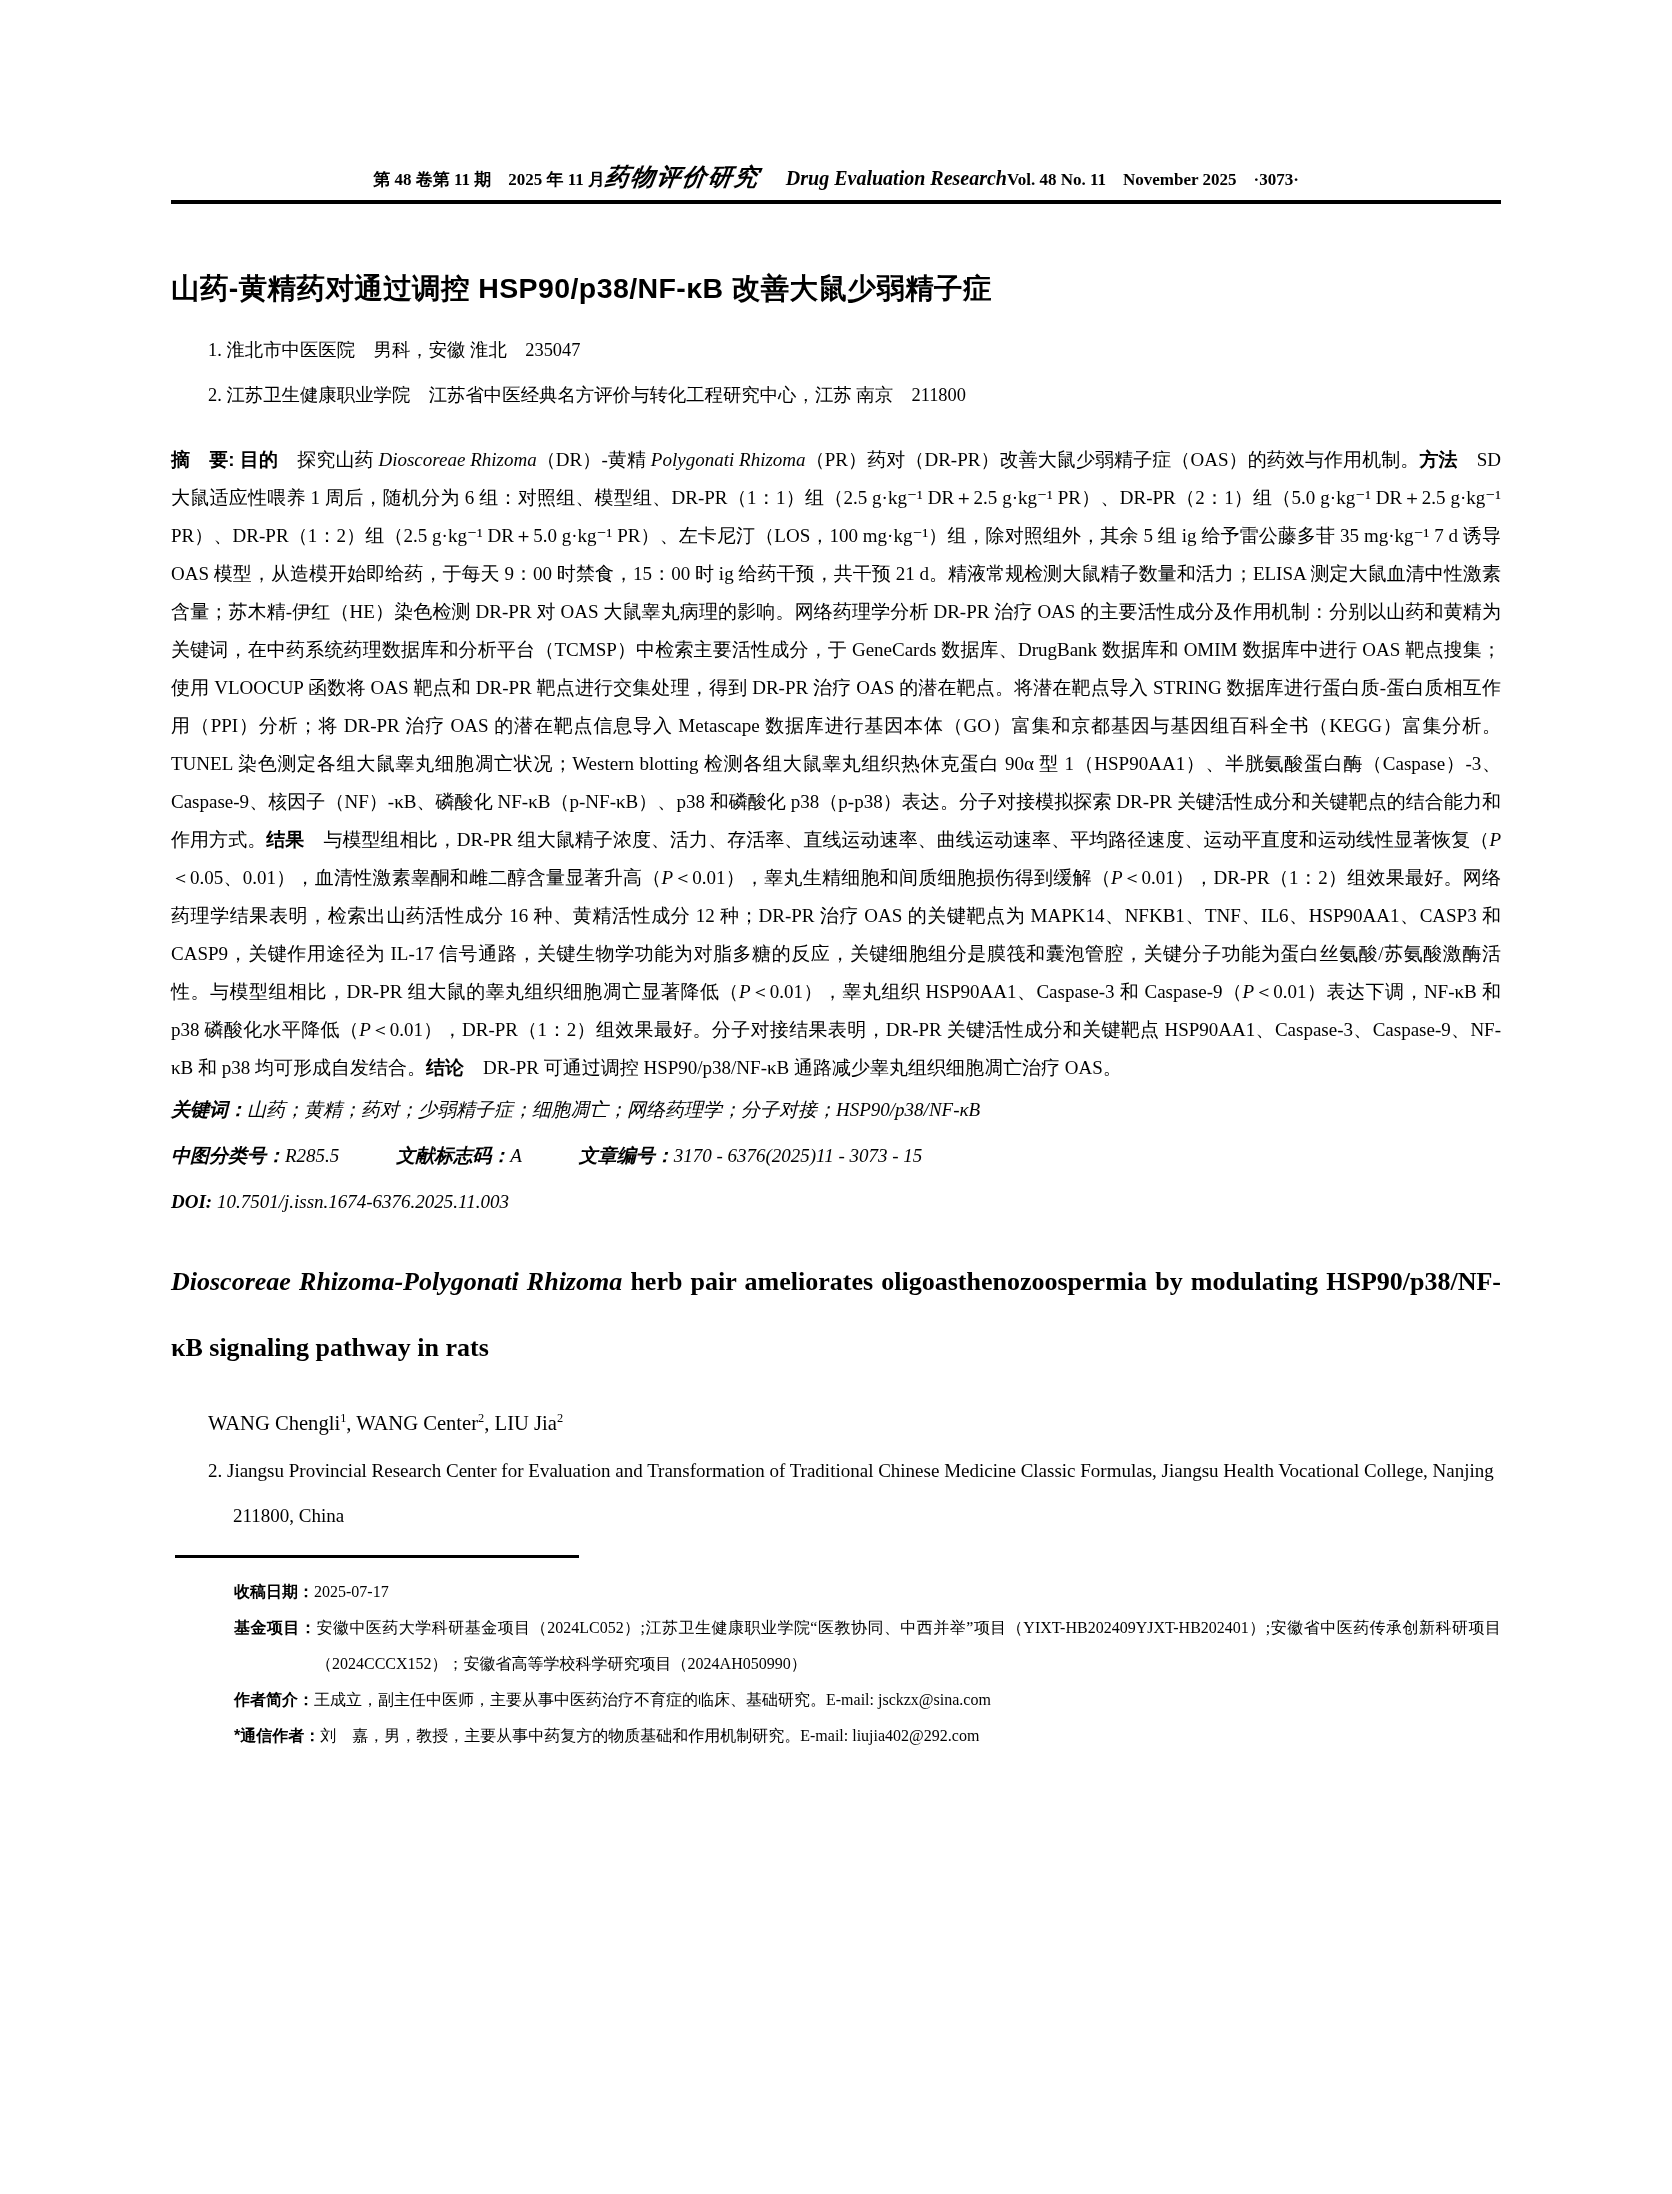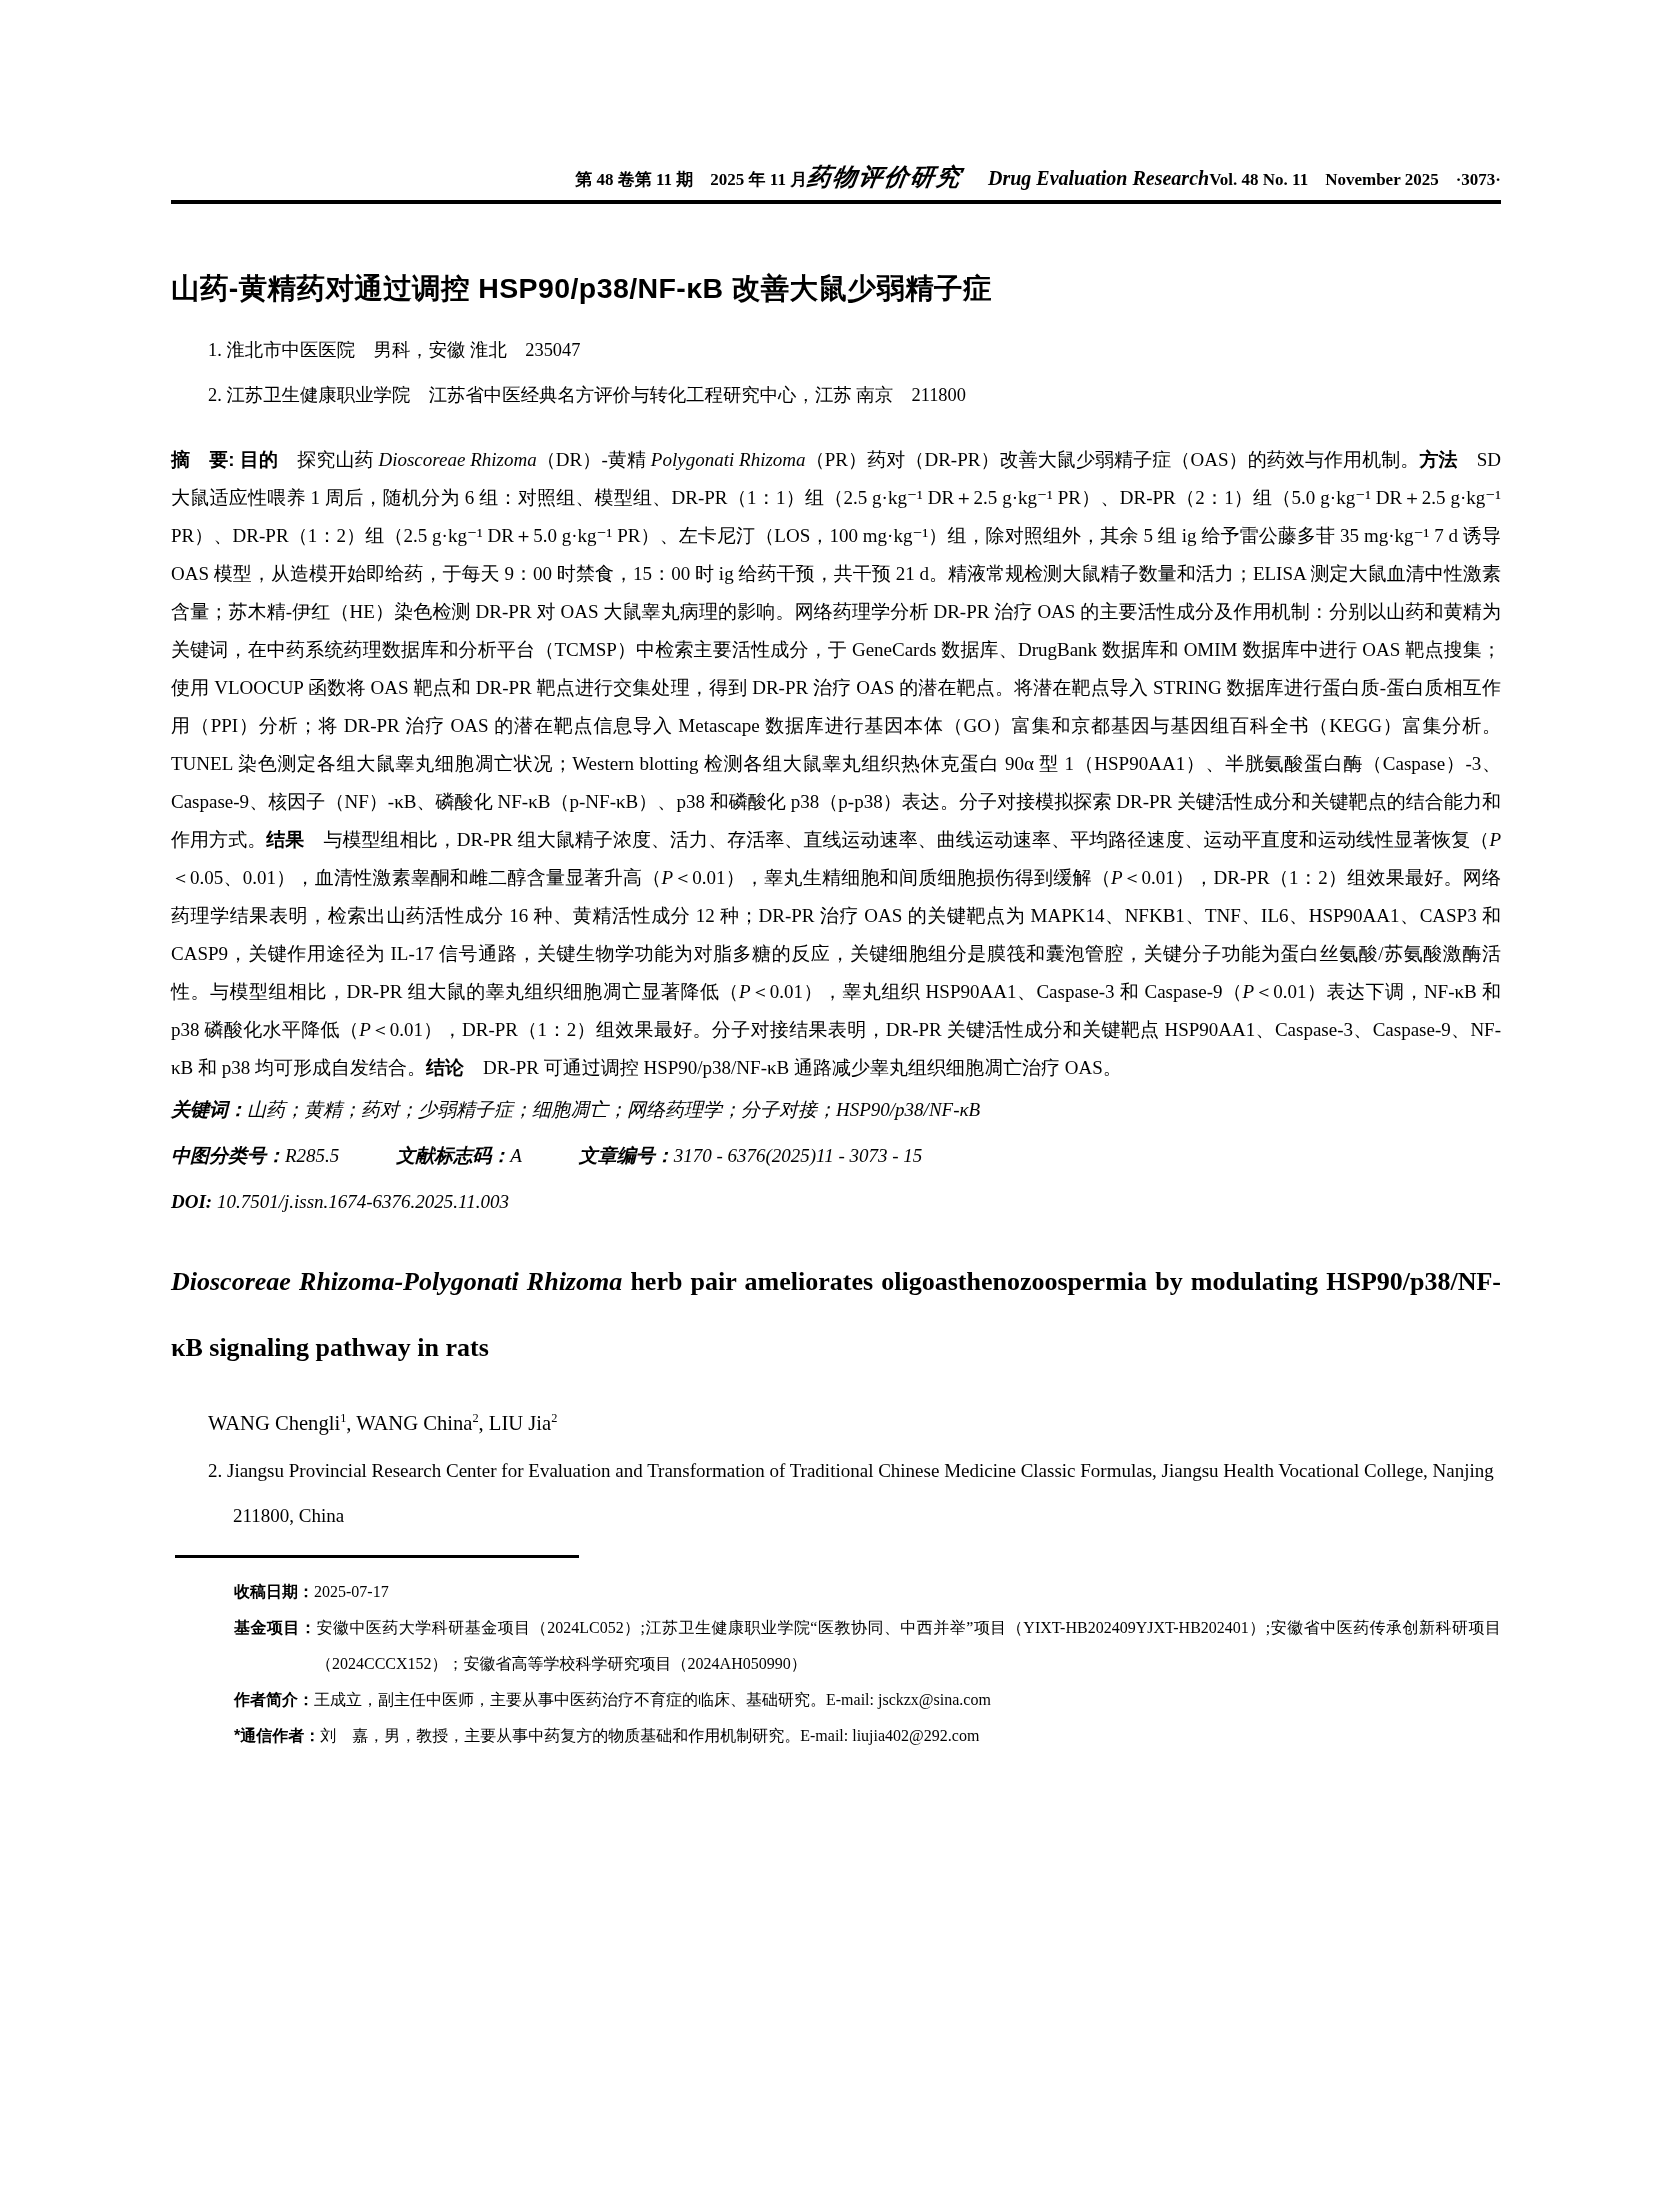--- a/index.html
+++ b/index.html
@@ -13,21 +13,21 @@
     box-sizing:border-box;
     padding:161px 171px 0 171px;
     overflow:hidden;
   }
   .b{font-weight:bold;}
   .i{font-style:italic;}
   .h{font-family:"Liberation Sans","DejaVu Sans",sans-serif;font-weight:bold;}
   .sup{font-size:60%;vertical-align:super;line-height:0;}
 
   .header{
-    display:flex;justify-content:flex-end;align-items:baseline;
+    display:flex;justify-content:center;align-items:baseline;
     font-weight:bold;font-size:17px;white-space:nowrap;
   }
   .header-center{display:flex;align-items:baseline;gap:26px;}
   .logo-script{
     font-size:24px;font-style:italic;font-weight:bold;
     transform:skewX(-8deg);letter-spacing:1.8px;display:inline-block;
   }
   .journal-en{font-style:italic;font-size:20px;}
   .rule{height:3.5px;background:#000;margin-top:7px;}
 
@@ -87,21 +87,21 @@
   <div class="abstract"><span class="h">摘　要: </span><span class="h">目的　</span><span>探究山药 </span><span class="i">Dioscoreae Rhizoma</span><span>（DR）-黄精 </span><span class="i">Polygonati Rhizoma</span><span>（PR）药对（DR-PR）改善大鼠少弱精子症（OAS）的药效与作用机制。</span><span class="h">方法　</span><span>SD 大鼠适应性喂养 1 周后，随机分为 6 组：对照组、模型组、DR-PR（1：1）组（2.5 g·kg⁻¹ DR＋2.5 g·kg⁻¹ PR）、DR-PR（2：1）组（5.0 g·kg⁻¹ DR＋2.5 g·kg⁻¹ PR）、DR-PR（1：2）组（2.5 g·kg⁻¹ DR＋5.0 g·kg⁻¹ PR）、左卡尼汀（LOS，100 mg·kg⁻¹）组，除对照组外，其余 5 组 ig 给予雷公藤多苷 35 mg·kg⁻¹ 7 d 诱导 OAS 模型，从造模开始即给药，于每天 9：00 时禁食，15：00 时 ig 给药干预，共干预 21 d。精液常规检测大鼠精子数量和活力；ELISA 测定大鼠血清中性激素含量；苏木精-伊红（HE）染色检测 DR-PR 对 OAS 大鼠睾丸病理的影响。网络药理学分析 DR-PR 治疗 OAS 的主要活性成分及作用机制：分别以山药和黄精为关键词，在中药系统药理数据库和分析平台（TCMSP）中检索主要活性成分，于 GeneCards 数据库、DrugBank 数据库和 OMIM 数据库中进行 OAS 靶点搜集；使用 VLOOCUP 函数将 OAS 靶点和 DR-PR 靶点进行交集处理，得到 DR-PR 治疗 OAS 的潜在靶点。将潜在靶点导入 STRING 数据库进行蛋白质-蛋白质相互作用（PPI）分析；将 DR-PR 治疗 OAS 的潜在靶点信息导入 Metascape 数据库进行基因本体（GO）富集和京都基因与基因组百科全书（KEGG）富集分析。TUNEL 染色测定各组大鼠睾丸细胞凋亡状况；Western blotting 检测各组大鼠睾丸组织热休克蛋白 90α 型 1（HSP90AA1）、半胱氨酸蛋白酶（Caspase）-3、Caspase-9、核因子（NF）-κB、磷酸化 NF-κB（p-NF-κB）、p38 和磷酸化 p38（p-p38）表达。分子对接模拟探索 DR-PR 关键活性成分和关键靶点的结合能力和作用方式。</span><span class="h">结果　</span><span>与模型组相比，DR-PR 组大鼠精子浓度、活力、存活率、直线运动速率、曲线运动速率、平均路径速度、运动平直度和运动线性显著恢复（</span><span class="i">P</span><span>＜0.05、0.01），血清性激素睾酮和雌二醇含量显著升高（</span><span class="i">P</span><span>＜0.01），睾丸生精细胞和间质细胞损伤得到缓解（</span><span class="i">P</span><span>＜0.01），DR-PR（1：2）组效果最好。网络药理学结果表明，检索出山药活性成分 16 种、黄精活性成分 12 种；DR-PR 治疗 OAS 的关键靶点为 MAPK14、NFKB1、TNF、IL6、HSP90AA1、CASP3 和 CASP9，关键作用途径为 IL-17 信号通路，关键生物学功能为对脂多糖的反应，关键细胞组分是膜筏和囊泡管腔，关键分子功能为蛋白丝氨酸/苏氨酸激酶活性。与模型组相比，DR-PR 组大鼠的睾丸组织细胞凋亡显著降低（</span><span class="i">P</span><span>＜0.01），睾丸组织 HSP90AA1、Caspase-3 和 Caspase-9（</span><span class="i">P</span><span>＜0.01）表达下调，NF-κB 和 p38 磷酸化水平降低（</span><span class="i">P</span><span>＜0.01），DR-PR（1：2）组效果最好。分子对接结果表明，DR-PR 关键活性成分和关键靶点 HSP90AA1、Caspase-3、Caspase-9、NF-κB 和 p38 均可形成自发结合。</span><span class="h">结论　</span><span>DR-PR 可通过调控 HSP90/p38/NF-κB 通路减少睾丸组织细胞凋亡治疗 OAS。</span></div>
 
   <div class="kwblock">
     <div><span class="h">关键词：</span><span>山药；黄精；药对；少弱精子症；细胞凋亡；网络药理学；分子对接；HSP90/p38/NF-κB</span></div>
     <div><span class="h">中图分类号：</span><span>R285.5</span><span>　　　</span><span class="h">文献标志码：</span><span>A</span><span>　　　</span><span class="h">文章编号：</span><span>3170 - 6376(2025)11 - 3073 - 15</span></div>
     <div><span class="b">DOI: </span><span>10.7501/j.issn.1674-6376.2025.11.003</span></div>
   </div>
 
   <div class="title-en"><span class="b i">Dioscoreae Rhizoma-Polygonati Rhizoma</span><span class="b"> herb pair ameliorates oligoasthenozoospermia by modulating HSP90/p38/NF-κB signaling pathway in rats</span></div>
 
-  <div class="authors-en"><span>WANG Chengli</span><span class="sup">1</span><span>, WANG China</span><span class="sup">2</span><span>, LIU Jia</span><span class="sup">2</span></div>
+  <div class="authors-en"><span>WANG Chengli</span><span class="sup">1</span><span>, WANG Center</span><span class="sup">2</span><span>, LIU Jia</span><span class="sup">2</span></div>
 
   <div class="affils-en">
     <div class="affil-en-item">2. Jiangsu Provincial Research Center for Evaluation and Transformation of Traditional Chinese Medicine Classic Formulas, Jiangsu Health Vocational College, Nanjing 211800, China</div>
   </div>
 
   <div class="fn-sep"></div>
 
   <div class="footnotes">
     <div class="fn5"><span class="h">收稿日期：</span><span>2025-07-17</span></div>
     <div class="fn5"><span class="h">基金项目：</span><span>安徽中医药大学科研基金项目（2024LC052）;江苏卫生健康职业学院“医教协同、中西并举”项目（YIXT-HB202409YJXT-HB202401）;安徽省中医药传承创新科研项目（2024CCCX152）；安徽省高等学校科学研究项目（2024AH050990）</span></div>

